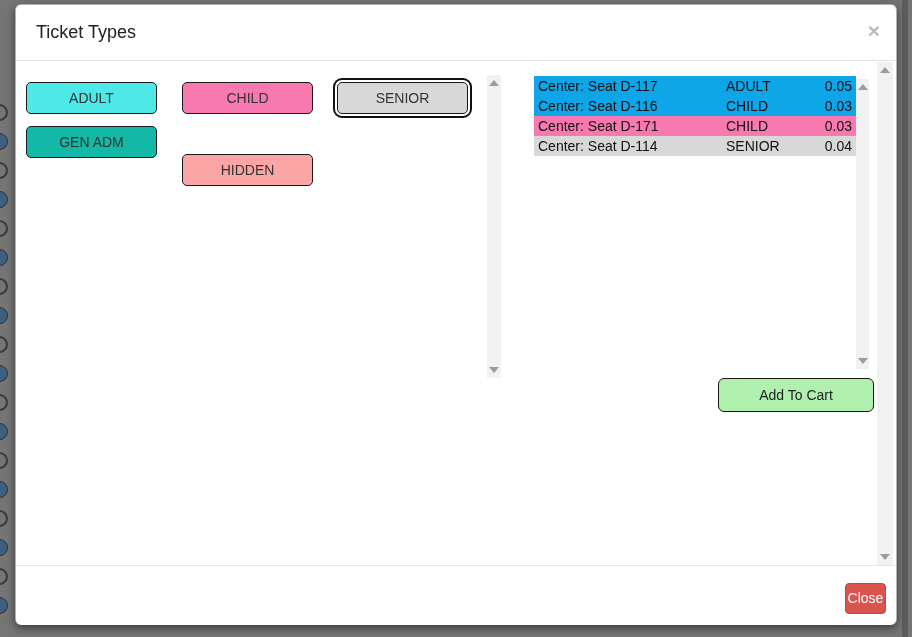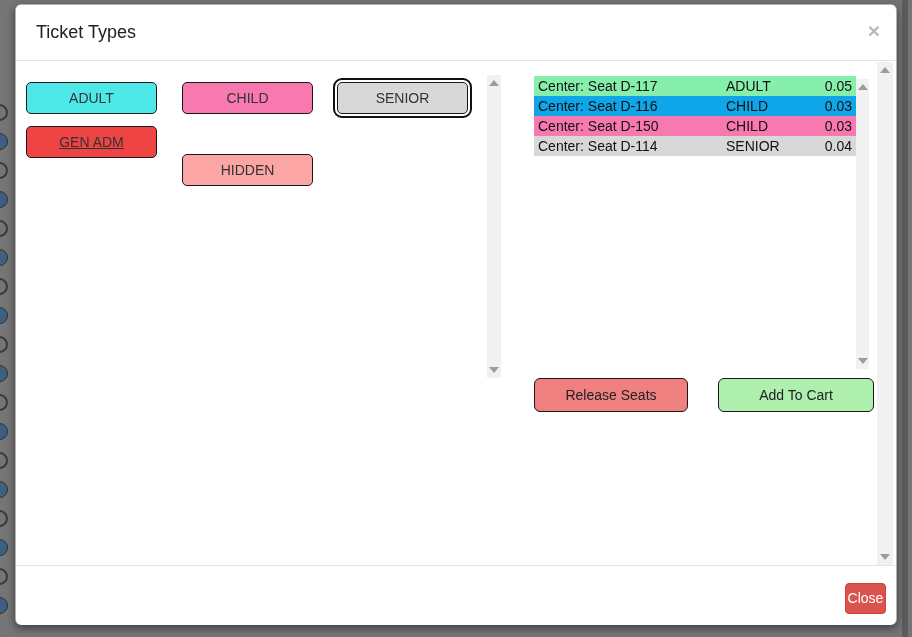--- a/index.html
+++ b/index.html
@@ -105,56 +105,55 @@
   <div class="modal-header">
     <div class="modal-title">Ticket Types</div>
     <div class="close-x">×</div>
   </div>
 
   <div class="modal-body">
 
     <div class="tt-btn tt-adult" style="background-color: rgb(79, 232, 232);">ADULT</div>
     <div class="tt-btn tt-child" style="background-color: rgb(248, 120, 176);">CHILD</div>
     <div class="tt-btn tt-senior selected" style="background-color: rgb(216, 216, 216);">SENIOR</div>
-    <div class="tt-btn tt-genadm" style="background-color: #ef4444; text-decoration: underline;">GEN ADM</div>
+    <div class="tt-btn tt-genadm" style="background-color: #14b8a6;">GEN ADM</div>
     <div class="tt-btn tt-hidden" style="background-color: #fca5a5; margin-top: 28px;">HIDDEN</div>
 
     <div class="sb left-scrollbar">
       <div class="arrow up"></div>
       <div class="arrow down"></div>
     </div>
 
     <div class="seat-list">
-      <div class="seat-row" style="background-color: #86efac;">
+      <div class="seat-row" style="background-color: #0ea5e9;">
         <span class="c-seat">Center: Seat D-117</span>
         <span class="c-type">ADULT</span>
         <span class="c-price">0.05</span>
       </div>
       <div class="seat-row" style="background-color: #0ea5e9;">
         <span class="c-seat">Center: Seat D-116</span>
         <span class="c-type">CHILD</span>
         <span class="c-price">0.03</span>
       </div>
       <div class="seat-row" style="background-color: rgb(248, 120, 176);">
-        <span class="c-seat">Center: Seat D-150</span>
+        <span class="c-seat">Center: Seat D-171</span>
         <span class="c-type">CHILD</span>
         <span class="c-price">0.03</span>
       </div>
       <div class="seat-row" style="background-color: rgb(216, 216, 216); justify-content: flex-end;">
         <span class="c-seat">Center: Seat D-114</span>
         <span class="c-type">SENIOR</span>
         <span class="c-price">0.04</span>
       </div>
       <div class="sb list-scrollbar">
         <div class="arrow up"></div>
         <div class="arrow down"></div>
       </div>
     </div>
 
-    <div class="action-btn release-btn" style="background-color: rgb(240, 128, 128);">Release Seats</div>
     <div class="action-btn addcart-btn" style="background-color: rgb(175, 240, 175);">Add To Cart</div>
 
     <div class="sb modal-scrollbar">
       <div class="arrow up"></div>
       <div class="arrow down"></div>
     </div>
 
   </div>
 
   <div class="modal-footer">

